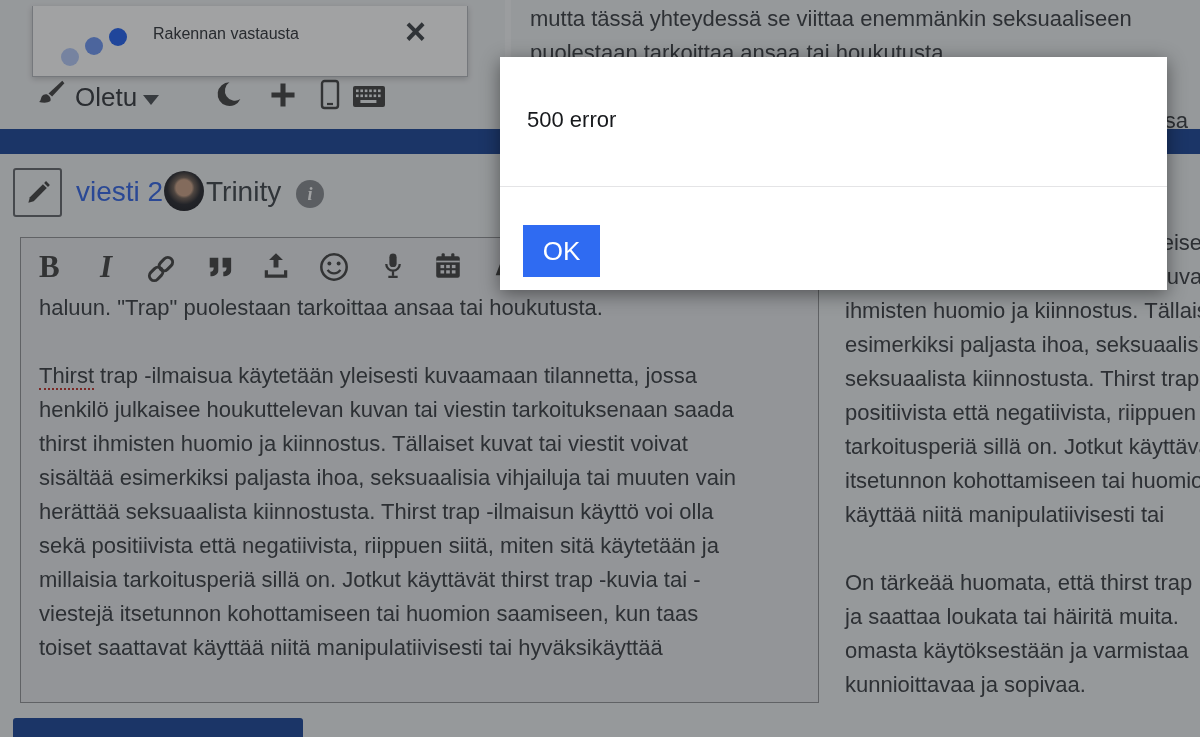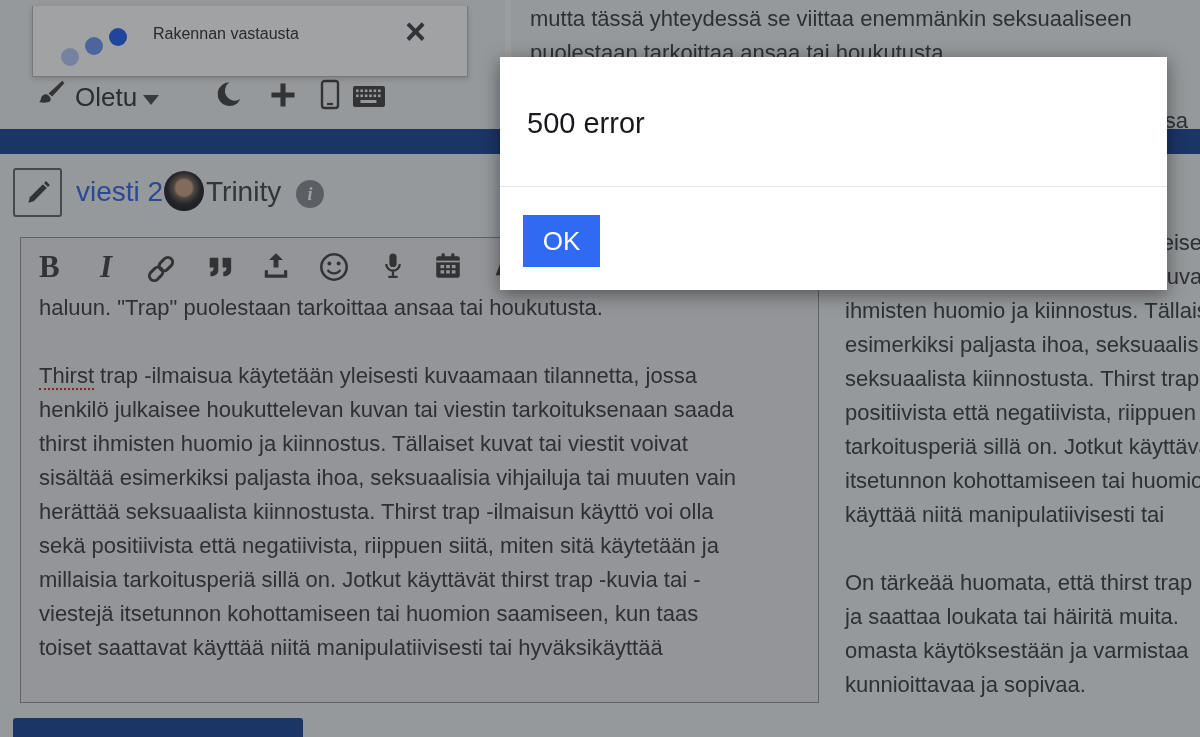--- a/index.html
+++ b/index.html
@@ -60,23 +60,23 @@
 
   
   #preview{left:845px;top:226px;width:360px;}
   #preview .tline{white-space:nowrap;}
   #topright .tline,#preview .tline{font-size:22px;}
 
   
   #scrim{position:absolute;inset:0;background:rgba(8,10,14,0.38);z-index:40;}
   #modal{position:absolute;left:500px;top:57px;width:667px;height:233px;background:#fff;z-index:50;
          box-shadow:0 4px 18px rgba(0,0,0,.45);}
-  #modal .title{position:absolute;left:27px;top:50px;font-size:29px;color:#17191c;}
+  #modal .title{position:absolute;left:27px;top:50px;font-size:22px;color:#17191c;}
   #modal .mdiv{position:absolute;left:0;top:129px;width:667px;height:1px;background:#e4e4e6;}
-  #okbtn{position:absolute;left:23px;top:158px;width:77px;height:52px;background:var(--accent);
+  #okbtn{position:absolute;left:23px;top:168px;width:77px;height:52px;background:var(--accent);
          color:#fff;font-size:26px;border:none;cursor:pointer;font-family:inherit;}
 </style>
 </head>
 <body>
 
 <div id="base">
 
   <div class="ttool abs" style="left:35px">
     <svg width="30" height="32" viewBox="0 0 28 30">
       <path d="M25.5 2.5 l2 2.4 -11.5 12.5 -3.4-2.8 z" fill="#4d4d4d"></path>

